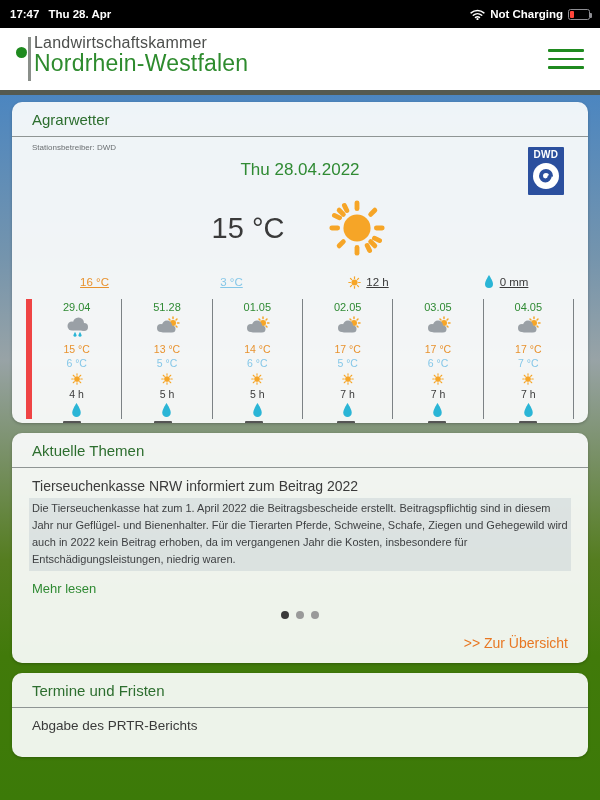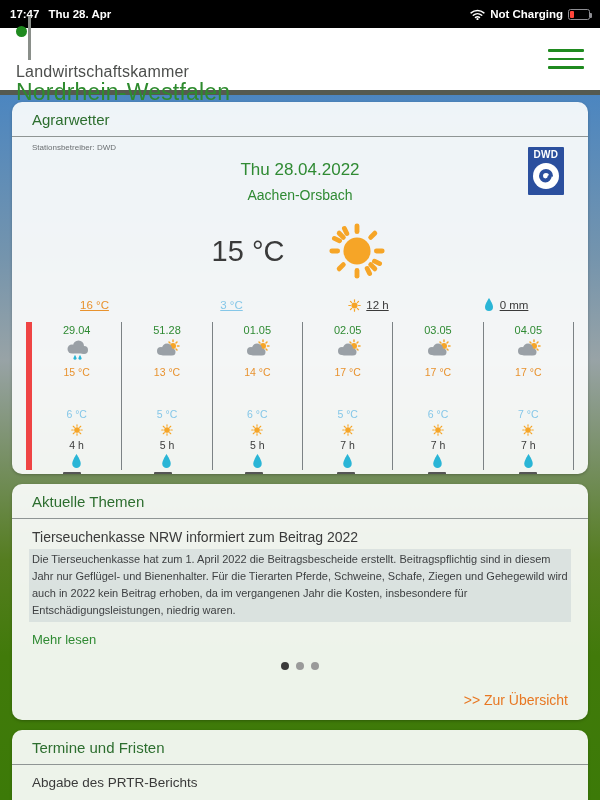--- a/index.html
+++ b/index.html
@@ -13,21 +13,21 @@
   .statusbar { height:28px; background:#000; color:#fff; display:flex; align-items:center;
     justify-content:space-between; padding:0 10px; font-size:11.5px; font-weight:bold; }
   .sb-left { display:flex; gap:9px; align-items:center; }
   .sb-right { display:flex; gap:5px; align-items:center; }
   .wifi { width:15px; height:11px; }
   .battery { width:22px; height:11px; border:1px solid #8e8e93; border-radius:2.5px; position:relative; background:#000; }
   .battery .lvl { position:absolute; left:1px; top:1px; bottom:1px; width:4px; background:#ff453a; border-radius:1px; }
   .battery .nub { position:absolute; right:-3px; top:3px; width:2px; height:5px; background:#8e8e93; border-radius:0 1px 1px 0; }
   
   .header { height:62px; background:#fff; display:flex; align-items:center; justify-content:space-between; padding:0 16px; }
-  .logo { display:flex; align-items:flex-start; gap:2px;flex-direction:column; }
+  .logo { display:flex; align-items:flex-start; gap:2px; }
   .logo-mark { position:relative; width:16px; height:48px; }
   .logo-dot { position:absolute; left:0; top:12px; width:11px; height:11px; border-radius:50%; background:#1f8a1f; }
   .logo-bar { position:absolute; left:12px; top:2px; width:2.5px; height:44px; background:#8a8f8a; }
   .logo-text { display:flex; flex-direction:column; line-height:1; }
   .logo-line1 { font-size:16px; color:#4d4f4d; letter-spacing:0.2px; }
   .logo-line2 { font-size:23px; color:#2e8b2e; margin-top:1px; letter-spacing:0.2px; }
   .hamburger { width:36px; height:22px; display:flex; flex-direction:column; justify-content:space-between; cursor:pointer; padding:1px 0; }
   .hamburger span { display:block; height:2.6px; background:#1f8a1f; border-radius:1px; }
   .header-shadow { height:5px; background:#555a50; }
   
@@ -52,37 +52,37 @@
   .t-max { color:#e8922e; }
   .t-min { color:#85c7e8; }
   .t-dark { color:#3a3a3a; }
   .wx-forecast { display:flex; margin-top:9px; border-left:6px solid #ef4444; border-right:1px solid #7c8285; }
   .fc-col { flex:1; text-align:center; padding:1px 0 0 0; border-right:1px solid #7c8285; }
   .fc-col:last-child { border-right:none; }
   .fc-col:first-child { border-left:none; }
   .fc-date { color:#2f8a33; font-size:11px; line-height:1.3; }
   .fc-icon { height:24px; display:flex; align-items:center; justify-content:center; margin-top:1px; }
   .fc-max { font-size:10.5px; margin-top:3px; line-height:1.35; }
-  .fc-min { font-size:10.5px; line-height:1.35;margin-top:28px; }
+  .fc-min { font-size:10.5px; line-height:1.35; }
   .fc-sun { height:13px; display:flex; align-items:center; justify-content:center; margin-top:2px; }
   .fc-hours { font-size:10.5px; color:#3a3a3a; line-height:1.4; margin-top:1px; }
   .fc-drop { height:17px; display:flex; align-items:flex-start; justify-content:center; margin-top:1px; }
   .wx-clip { height:4px; overflow:hidden; display:flex; }
   .wx-clip i { flex:1; display:flex; justify-content:center; }
   .wx-clip b { width:18px; height:8px; background:#555; border-radius:1px; margin-top:2px; }
   
   .news-body { padding:10px 20px 12px 20px; }
   .article-title { font-size:14px; color:#3a3a3a; margin-bottom:4px; }
   .article-para { font-size:11px; color:#3d3f41; line-height:1.55; background:rgba(150,168,182,0.22); padding:2px 3px; margin:0 -3px; }
   .article-highlight { font-size:15px; color:#333; margin-top:15px; }
   .read-more { display:inline-block; font-size:13px; color:#2f8a33; margin-top:10px; cursor:pointer; }
   .dots { display:flex; justify-content:center; gap:7px; margin-top:14px; }
   .dot { width:8px; height:8px; border-radius:50%; background:#9a9a9a; cursor:pointer; }
   .dot.active { background:#3a3a3a; }
-  .overview-link { text-align:right; color:#e87722; font-size:14px; margin-top:22px; cursor:pointer; }
+  .overview-link { text-align:right; color:#e87722; font-size:14px; margin-top:16px; cursor:pointer; }
   
   .dl-body { padding:10px 20px 14px 20px; }
   .dl-title { font-size:13.5px; color:#3a3a3a; margin-bottom:10px; }
 </style>
 </head>
 <body>
 
 <div class="statusbar">
   <div class="sb-left">
     <span>17:47</span>
@@ -131,21 +131,20 @@
       <div class="wx-station-op">Stationsbetreiber: DWD</div>
       <div class="dwd-logo">
         <span class="dwd-text">DWD</span>
         <span class="dwd-spiral">
           <svg width="20" height="20" viewBox="0 0 32 32">
             <path d="M26 16 A10 10 0 1 0 6 16 A9 9 0 1 0 24 16 A8 8 0 1 0 8 16 A7 7 0 1 0 22 16 A6 6 0 1 0 10 16 A5 5 0 1 0 20 16" fill="none" stroke="#2b4f9e" stroke-width="2.4" stroke-linecap="round"></path>
           </svg>
         </span>
       </div>
       <div class="wx-date">Thu 28.04.2022</div>
-      <div class="wx-place">Aachen-Orsbach</div>
 
       <div class="wx-current">
         <span class="wx-temp-now">15 °C</span>
         <svg width="62" height="62" viewBox="0 0 64 64">
           <circle cx="32" cy="32" r="14" fill="#f6a527"></circle>
           <g stroke="#f6a527" stroke-width="5" stroke-linecap="round">
             <line x1="32" y1="6" x2="32" y2="12"></line>
               <line x1="32" y1="52" x2="32" y2="58"></line>
             <line x1="6" y1="32" x2="12" y2="32"></line>
               <line x1="52" y1="32" x2="58" y2="32"></line>

